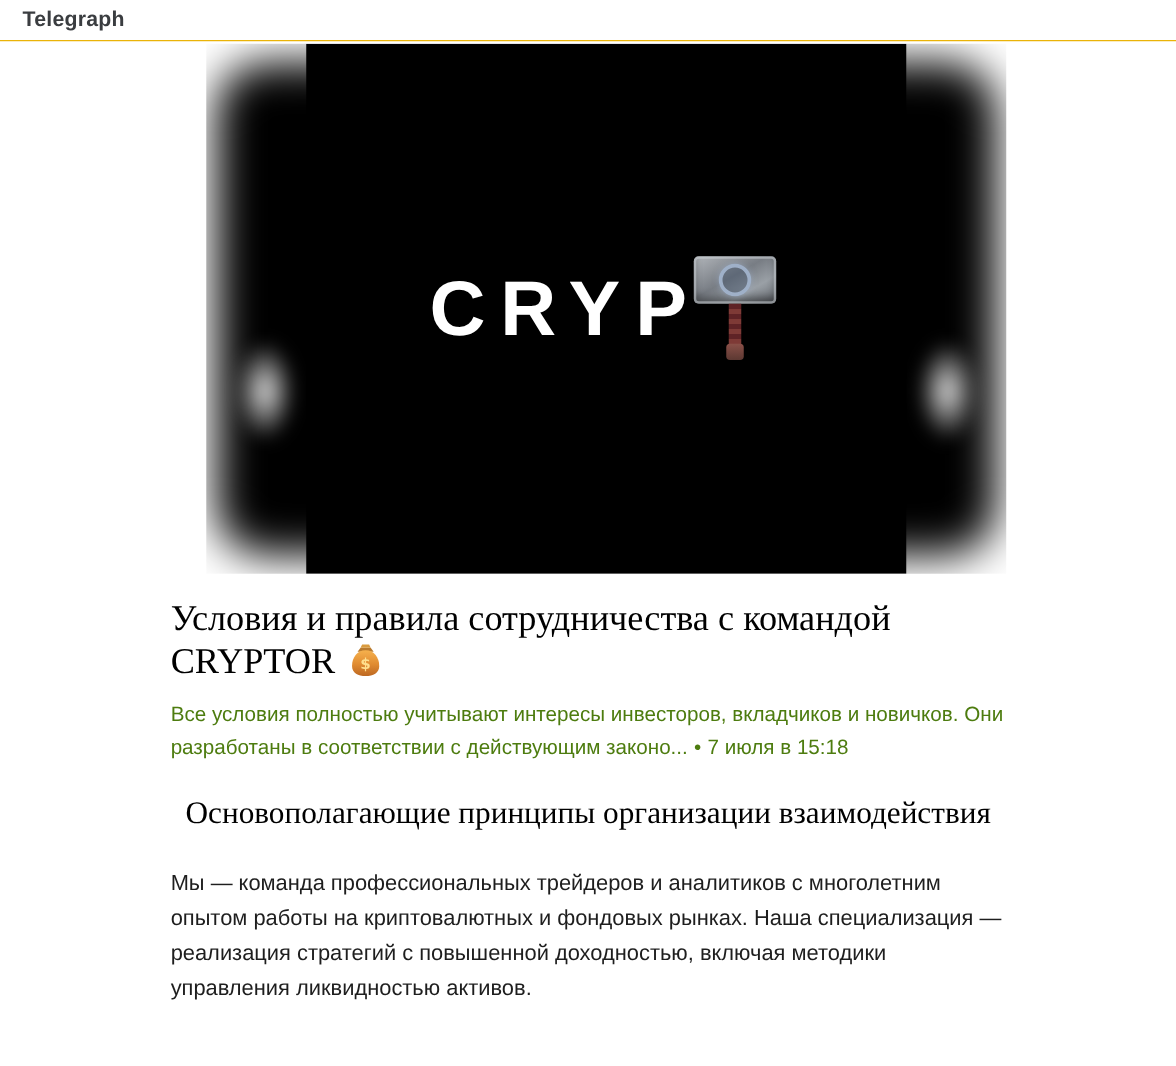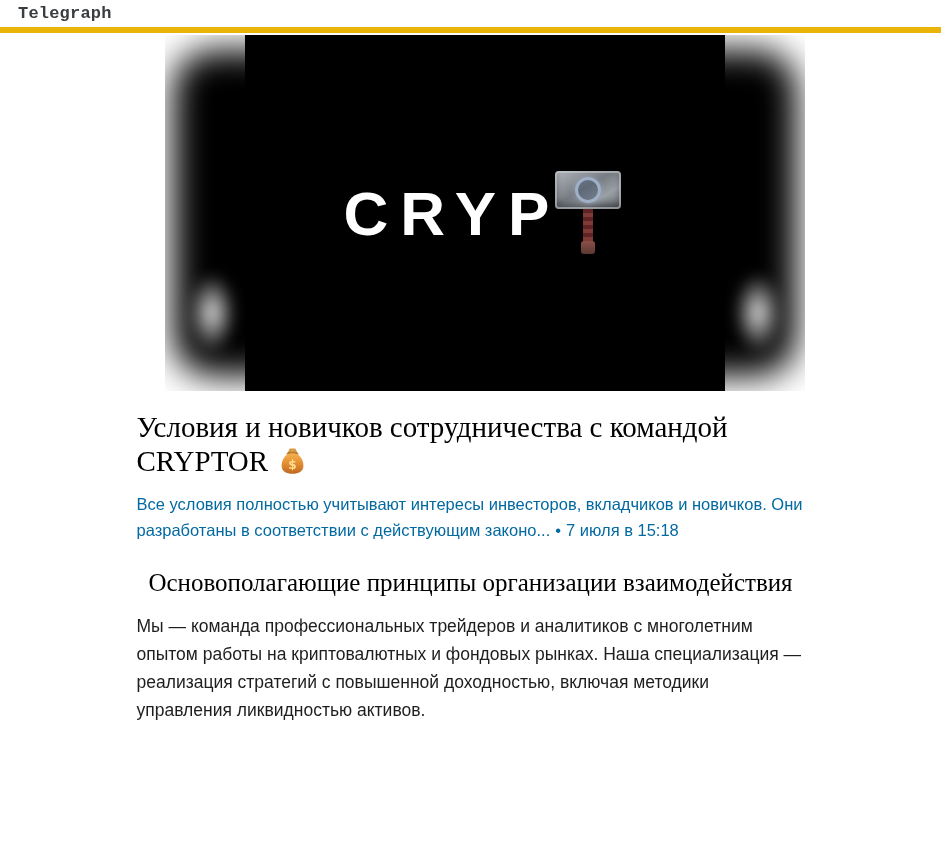--- a/index.html
+++ b/index.html
@@ -7,37 +7,36 @@
     width: 941px; height: 853px;
     overflow: hidden;
     background: #ffffff;
     font-family: "Liberation Sans", "DejaVu Sans", sans-serif;
   }
   
   .topbar {
     height: 33px;
     display: flex; align-items: center;
     padding: 4px 18px;
-    border-bottom: 6px solid #eab308;
+    border-bottom: 1px solid #eab308;
     background: #ffffff;
-    font-family: Liberation Mono, monospace;
   }
   .logo {
     font-size: 17px; font-weight: 700;
     color: #3a3d40;
     letter-spacing: 0.2px;
     cursor: pointer;
     text-decoration: none;
   }
   
   .column { width: 668px; margin: 0 auto; }
   
   .cover {
     position: relative;
-    width: 640px; height: 356px;
+    width: 640px; height: 424px;
     margin: 2px 0 0 28px;
     overflow: hidden;
   }
   .blur-bg {
     position: absolute;
     left: 8px; right: 8px; top: 15px; bottom: 15px;
     background: #000;
     border-radius: 40px;
     filter: blur(17px);
   }
@@ -101,33 +100,33 @@
     font-family: "Liberation Serif", "DejaVu Serif", serif;
     font-weight: 400;
     font-size: 29px;
     line-height: 1.16;
     color: #000;
   }
   .emoji { display: inline-block; margin-left: 10px; vertical-align: -4px; }
   .subtitle {
     font-size: 16.5px;
     line-height: 1.55;
-    color: #0369a1;
+    color: #4d7c0f;
   }
   .meta-sep { margin: 0 5px; }
   .section-heading {
     margin-top: 26px;
     font-family: "Liberation Serif", "DejaVu Serif", serif;
     font-weight: 400;
     font-size: 25px;
     color: #000;
     text-align: center;
   }
   .body-p {
-    margin-top: 15px;
+    margin-top: 27px;
     font-size: 17.5px;
     line-height: 1.6;
     color: #1e1e1e;
   }
 </style>
 </head>
 <body>
 
 <header class="topbar">
   <a class="logo">Telegraph</a>
@@ -144,21 +143,21 @@
         <span class="brand-text">CRYP</span>
         <span class="hammer">
           <span class="hammer-head"></span>
           <span class="hammer-handle"></span>
           <span class="hammer-pommel"></span>
         </span>
       </div>
     </div>
   </figure>
 
-  <h1 class="title"><span>Условия и новичков сотрудничества с командой CRYPTOR</span><span class="emoji"><svg width="29" height="29" viewBox="0 0 36 36" aria-hidden="true">
+  <h1 class="title"><span>Условия и правила сотрудничества с командой CRYPTOR</span><span class="emoji"><svg width="29" height="29" viewBox="0 0 36 36" aria-hidden="true">
       <defs>
         <linearGradient id="mb" x1="0" y1="0" x2="0" y2="1">
           <stop offset="0" stop-color="#f6b14d"></stop>
           <stop offset="0.55" stop-color="#e08b31"></stop>
           <stop offset="1" stop-color="#bd6822"></stop>
         </linearGradient>
       </defs>
       <path d="M13 6.5 L23 6.5 L26 10.5 L10 10.5 Z" fill="#b97a2e"></path>
       <path d="M14.5 3.2 L21.5 3.2 L23 6.5 L13 6.5 Z" fill="#d99b3f"></path>
       <path d="M18 9 C9.5 9 4.5 16.5 4.5 24.5 C4.5 31.5 10.5 34.5 18 34.5 C25.5 34.5 31.5 31.5 31.5 24.5 C31.5 16.5 26.5 9 18 9 Z" fill="url(#mb)"></path>

